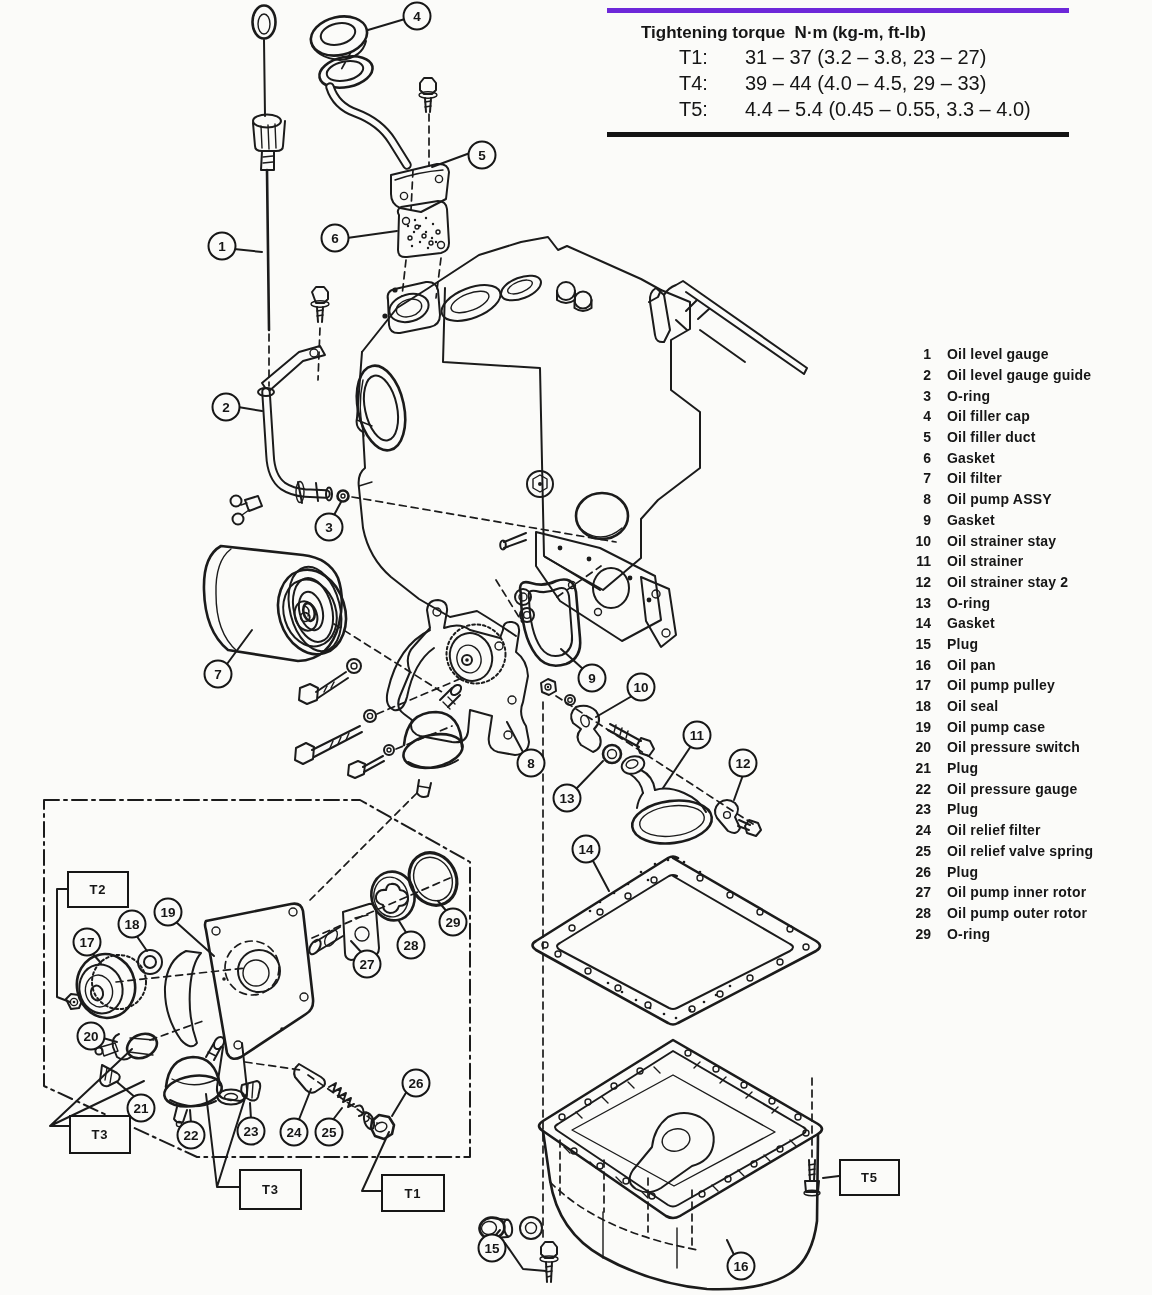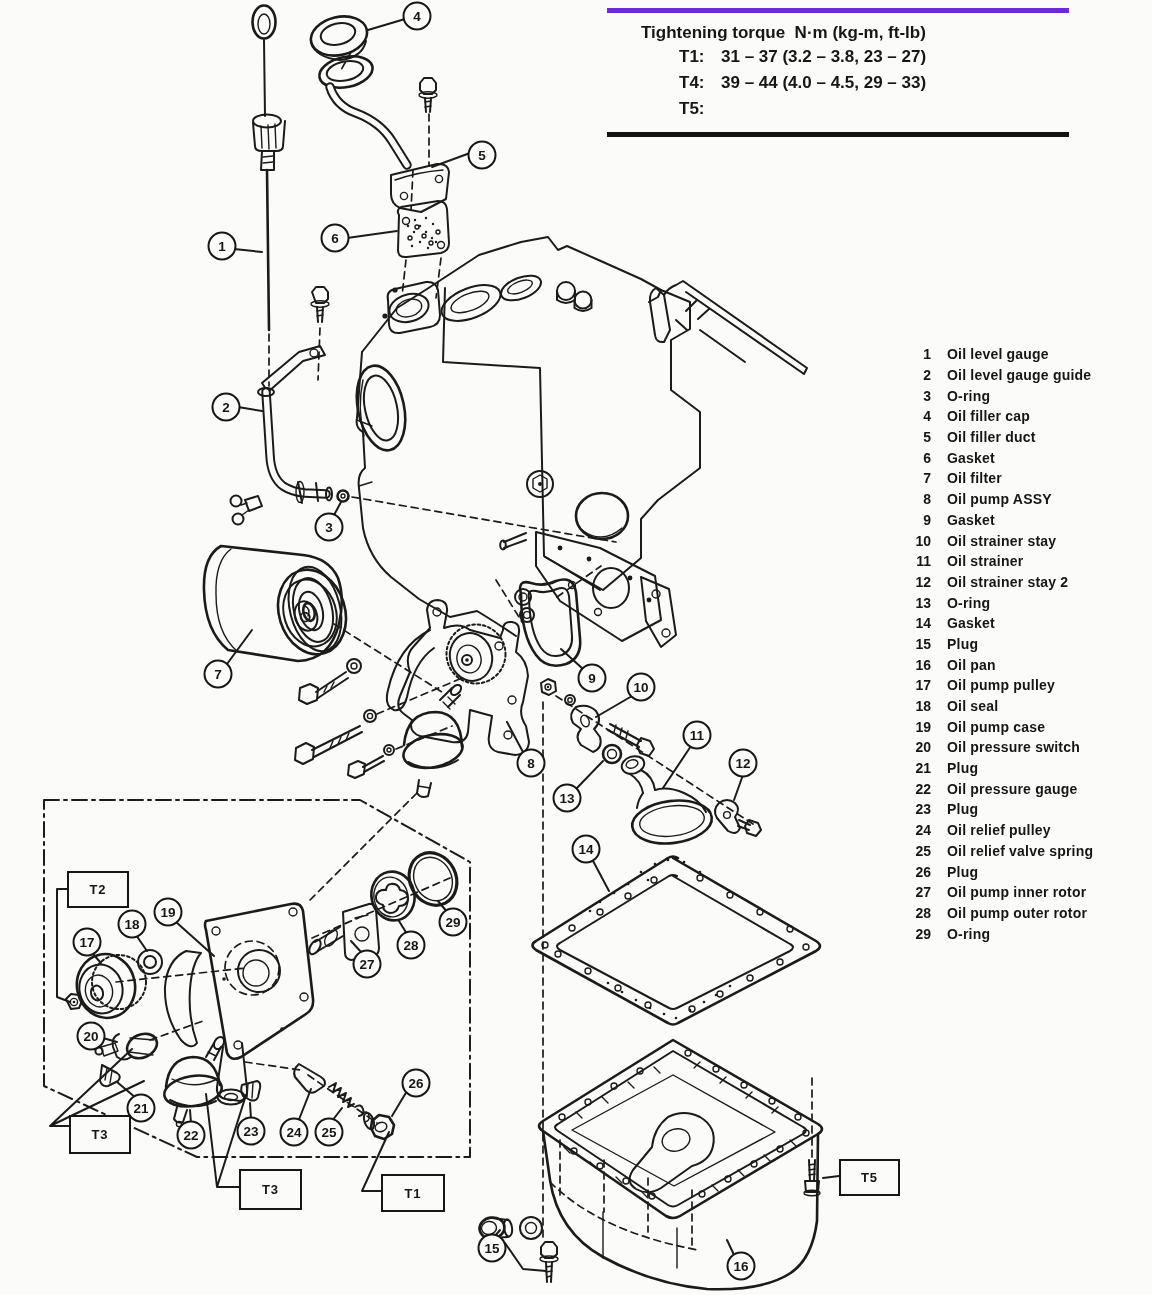--- a/index.html
+++ b/index.html
@@ -15,21 +15,21 @@
   svg .dd{stroke-dasharray:15 5 3 5;stroke-width:2}
   svg .ldr{stroke-width:1.5}
   svg .teeth{stroke-dasharray:2.7 2.7}
   svg .tube{stroke-width:9.5}
   svg .tubein{stroke:#fbfbf9;stroke-width:5.5}
 
   .torque-table{position:absolute;left:607px;top:8px;width:462px;
       border-top:5px solid #6d28d9;border-bottom:5px solid #141414;
       padding:9px 0 10px 0;background:#fbfbf9;}
   .tt-title{font-size:17px;font-weight:bold;padding-left:34px;white-space:pre;line-height:22px;}
-  .tt-row{display:flex;font-size:17px;font-weight:bold;padding-left:72px;line-height:26px;white-space:pre;}
+  .tt-row{display:flex;font-size:20px;font-weight:normal;padding-left:72px;line-height:26px;white-space:pre;gap:24px;}
   .tt-lbl{width:42px;}
 
   .parts-list{position:absolute;left:905px;top:344px;}
   .part-row{display:flex;align-items:center;height:20.7px;font-size:14px;font-weight:bold;}
   .part-num{width:26px;text-align:right;}
   .part-name{margin-left:16px;white-space:nowrap;letter-spacing:.2px;}
 
   .callout{position:absolute;width:25px;height:25px;border:2.3px solid #161616;border-radius:50%;
       background:#fbfbf9;display:flex;align-items:center;justify-content:center;
       font-size:13.5px;font-weight:bold;transform:translate(-50%,-50%);line-height:1;}
@@ -522,21 +522,21 @@
     <path d="M546,1271 L523,1269 L505,1243"></path>
     <path d="M839,1176 L823,1178"></path>
   </g>
 </svg>
 
 <div class="torque-table">
   <div class="tt-title">Tightening torque  N·m (kg-m, ft-lb)</div>
   <div id="ttRows">
         <div class="tt-row"><span class="tt-lbl">T1:</span><span>31 – 37 (3.2 – 3.8, 23 – 27)</span></div>
         <div class="tt-row"><span class="tt-lbl">T4:</span><span>39 – 44 (4.0 – 4.5, 29 – 33)</span></div>
-        <div class="tt-row"><span class="tt-lbl">T5:</span></div>
+        <div class="tt-row"><span class="tt-lbl">T5:</span><span>4.4 – 5.4 (0.45 – 0.55, 3.3 – 4.0)</span></div>
       </div>
 </div>
 
 <div class="parts-list" id="partsList">
       <div class="part-row">
         <span class="part-num">1</span>
         <span class="part-name">Oil level gauge</span>
       </div>
       <div class="part-row">
         <span class="part-num">2</span>
@@ -621,21 +621,21 @@
       <div class="part-row">
         <span class="part-num">22</span>
         <span class="part-name">Oil pressure gauge</span>
       </div>
       <div class="part-row">
         <span class="part-num">23</span>
         <span class="part-name">Plug</span>
       </div>
       <div class="part-row">
         <span class="part-num">24</span>
-        <span class="part-name">Oil relief pulley</span>
+        <span class="part-name">Oil relief filter</span>
       </div>
       <div class="part-row">
         <span class="part-num">25</span>
         <span class="part-name">Oil relief valve spring</span>
       </div>
       <div class="part-row">
         <span class="part-num">26</span>
         <span class="part-name">Plug</span>
       </div>
       <div class="part-row">

